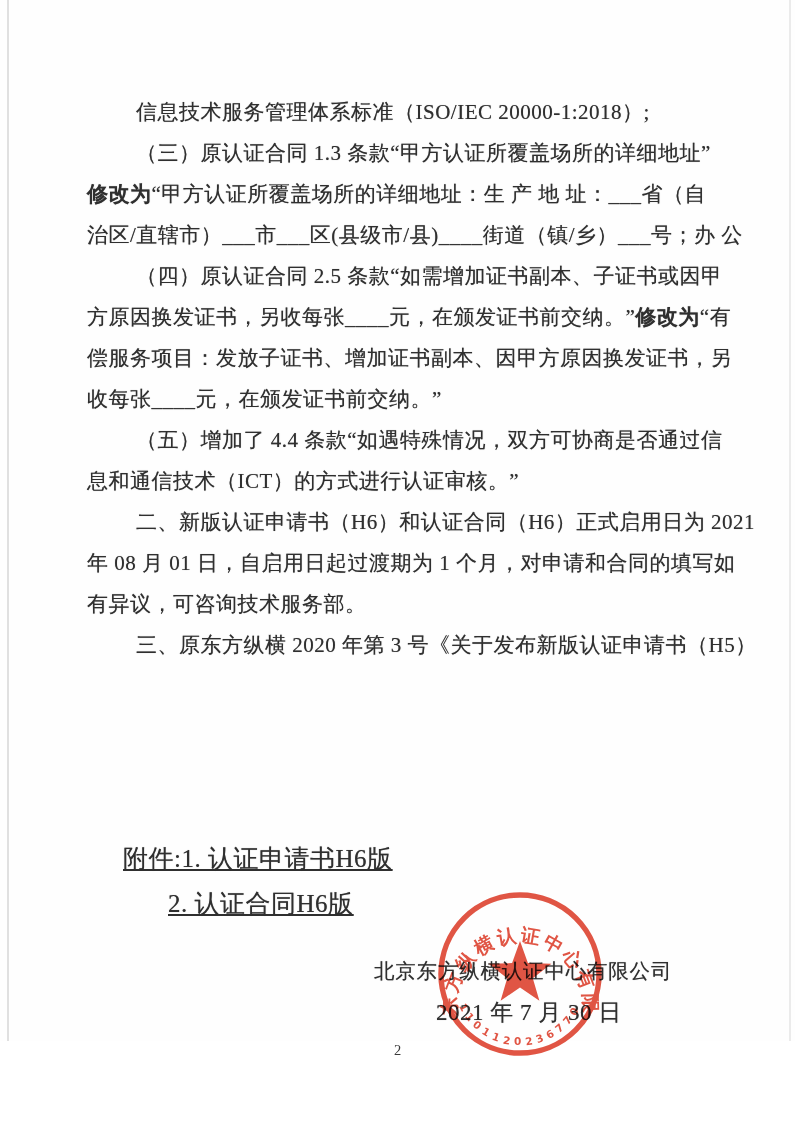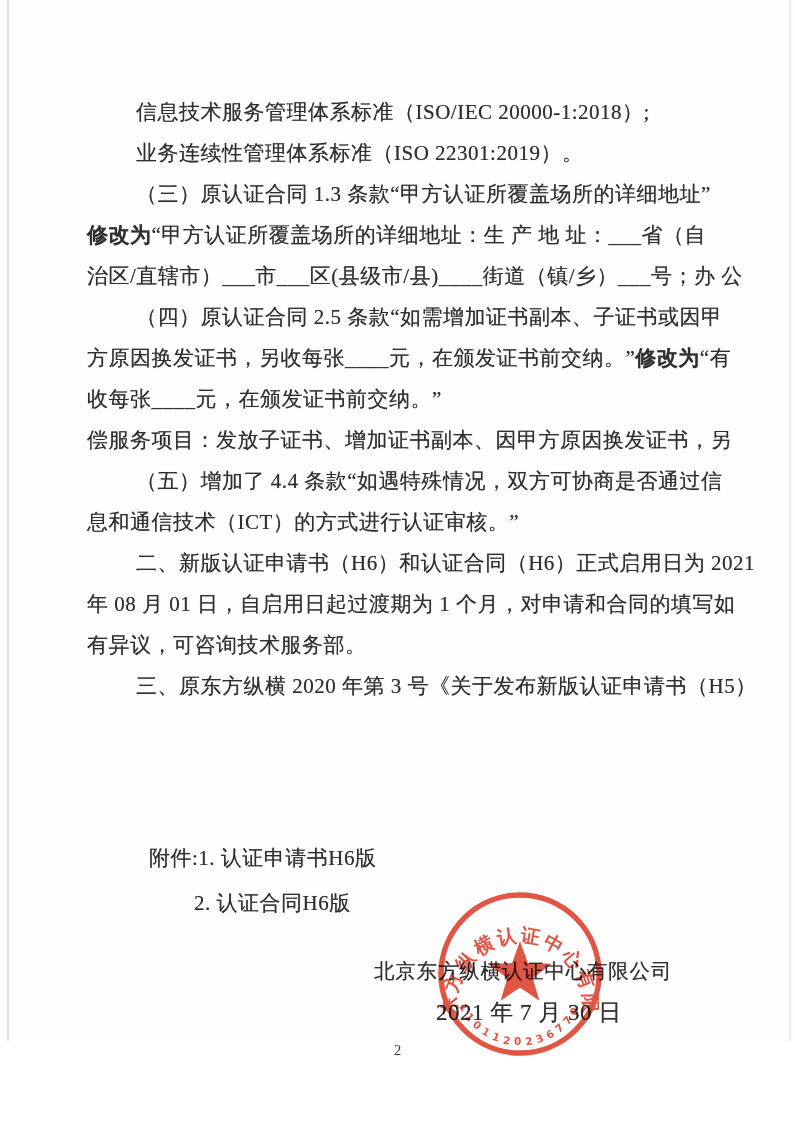--- a/index.html
+++ b/index.html
@@ -29,23 +29,24 @@
     position:absolute;left:87px;top:92px;width:640px;
     font-size:21px;line-height:41px;letter-spacing:.5px;
     white-space:nowrap;
     text-shadow:0 0 .7px rgba(55,55,55,.65);
   }
   .line{height:41px;}
   .line.ind{padding-left:49px;}
   .bold{font-weight:700;margin-top:8px;}
   
   .attachments{
-    position:absolute;left:149px;top:836px;
-    font-size:21px;line-height:45px;letter-spacing:.5px;white-space:nowrap;
+    position:absolute;left:123px;top:836px;
+    font-size:25px;line-height:45px;letter-spacing:.5px;white-space:nowrap;
     text-shadow:0 0 .7px rgba(55,55,55,.65);
+    text-decoration:underline;
   }
   .att2{padding-left:45px;}
   
   .sig-company{
     position:absolute;left:374px;top:957px;
     font-size:20.5px;letter-spacing:.8px;white-space:nowrap;
     text-shadow:0 0 .7px rgba(55,55,55,.65);
   }
   .sig-date{
     position:absolute;left:436px;top:997px;
@@ -77,28 +78,27 @@
 </head>
 <body>
 
 <div class="page">
 
   <div class="scan-edge-left"></div>
   <div class="scan-edge-right"></div>
 
   <main class="body">
     <div class="line ind"><span>信息技术服务管理体系标准（ISO/IEC 20000-1:2018）;</span><span class="bold"></span><span></span></div>
-    <div class="line ind"><span>业务连续性管理体系标准（ISO 22301:2019）。</span><span class="bold"></span><span></span></div>
     <div class="line ind"><span>（三）原认证合同 1.3 条款“甲方认证所覆盖场所的详细地址”</span><span class="bold"></span><span></span></div>
     <div class="line"><span></span><span class="bold">修改为</span><span>“甲方认证所覆盖场所的详细地址：生 产 地 址：___省（自</span></div>
     <div class="line"><span>治区/直辖市）___市___区(县级市/县)____街道（镇/乡）___号；办 公</span><span class="bold"></span><span></span></div>
     <div class="line ind"><span>（四）原认证合同 2.5 条款“如需增加证书副本、子证书或因甲</span><span class="bold"></span><span></span></div>
     <div class="line"><span>方原因换发证书，另收每张____元，在颁发证书前交纳。”</span><span class="bold">修改为</span><span>“有</span></div>
+    <div class="line"><span>偿服务项目：发放子证书、增加证书副本、因甲方原因换发证书，另</span><span class="bold"></span><span></span></div>
     <div class="line"><span>收每张____元，在颁发证书前交纳。”</span><span class="bold"></span><span></span></div>
-    <div class="line"><span>偿服务项目：发放子证书、增加证书副本、因甲方原因换发证书，另</span><span class="bold"></span><span></span></div>
     <div class="line ind"><span>（五）增加了 4.4 条款“如遇特殊情况，双方可协商是否通过信</span><span class="bold"></span><span></span></div>
     <div class="line"><span>息和通信技术（ICT）的方式进行认证审核。”</span><span class="bold"></span><span></span></div>
     <div class="line ind"><span>二、新版认证申请书（H6）和认证合同（H6）正式启用日为 2021</span><span class="bold"></span><span></span></div>
     <div class="line"><span>年 08 月 01 日，自启用日起过渡期为 1 个月，对申请和合同的填写如</span><span class="bold"></span><span></span></div>
     <div class="line"><span>有异议，可咨询技术服务部。</span><span class="bold"></span><span></span></div>
     <div class="line ind"><span>三、原东方纵横 2020 年第 3 号《关于发布新版认证申请书（H5）</span><span class="bold"></span><span></span></div>
   </main>
 
   <div class="attachments">
     <div class="att-line">附件:1. 认证申请书H6版</div>

